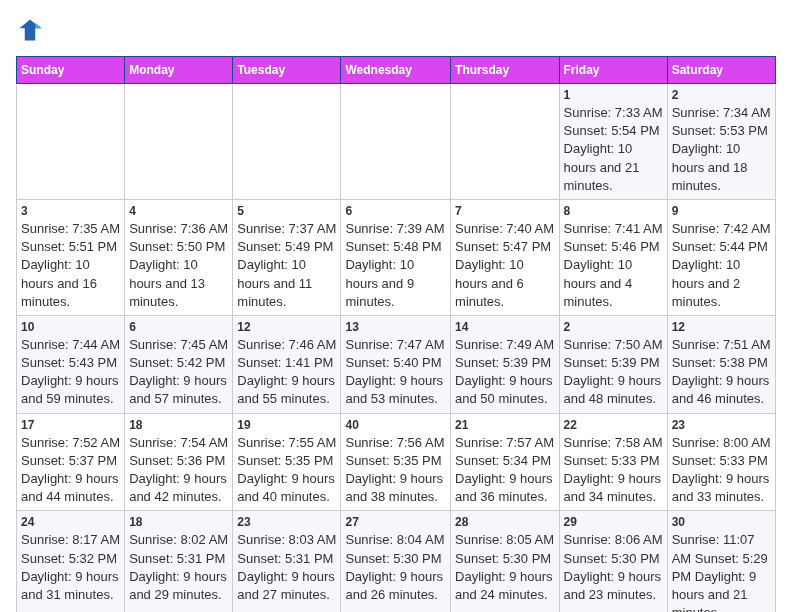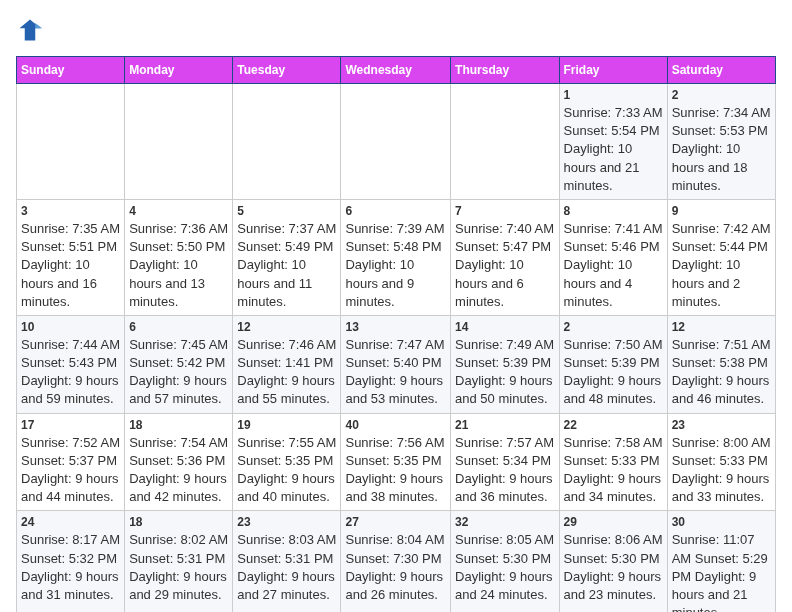--- a/index.html
+++ b/index.html
@@ -288,25 +288,25 @@
         </td>
         <td>
           <span class="day-num">23</span>
           <div class="day-info">Sunrise: 8:03 AM
 Sunset: 5:31 PM
 Daylight: 9 hours and 27 minutes.</div>
         </td>
         <td>
           <span class="day-num">27</span>
           <div class="day-info">Sunrise: 8:04 AM
-Sunset: 7:30 PM
+Sunset: 5:30 PM
 Daylight: 9 hours and 26 minutes.</div>
         </td>
         <td>
-          <span class="day-num">32</span>
+          <span class="day-num">28</span>
           <div class="day-info">Sunrise: 8:05 AM
 Sunset: 5:30 PM
 Daylight: 9 hours and 24 minutes.</div>
         </td>
         <td>
           <span class="day-num">29</span>
           <div class="day-info">Sunrise: 8:06 AM
 Sunset: 5:30 PM
 Daylight: 9 hours and 23 minutes.</div>
         </td>

